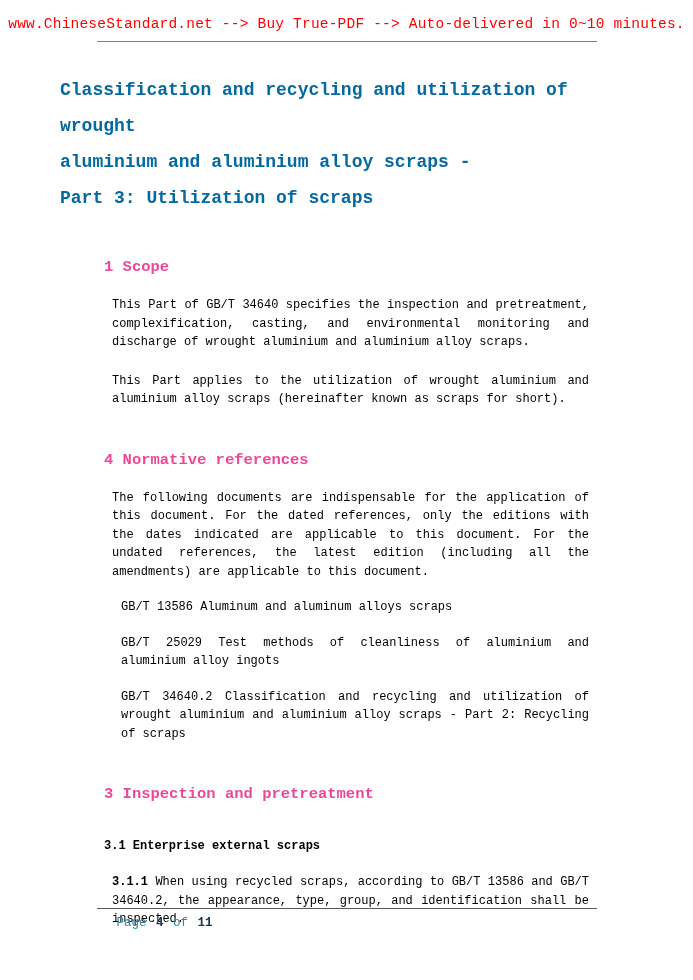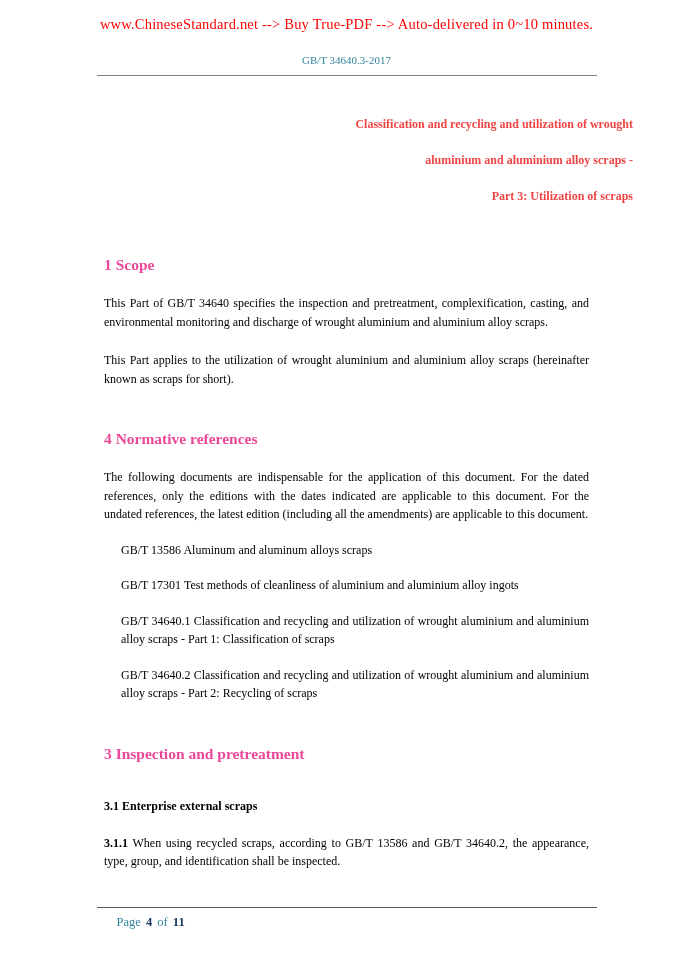--- a/index.html
+++ b/index.html
@@ -5,21 +5,21 @@
   html, body {
     margin: 0;
     padding: 0;
     background: #ffffff;
   }
   .page {
     position: relative;
     width: 693px;
     height: 980px;
     background: #ffffff;
-    font-family: Liberation Serif, serif;
+    font-family: Liberation Mono, monospace;
     color: #000000;
     overflow: hidden;
     box-sizing: border-box;
   }
   .banner {
     padding-top: 16px;
     text-align: center;
     color: #ff0000;
     font-size: 14.5px;
     letter-spacing: 0.2px;
@@ -31,40 +31,40 @@
     font-size: 11px;
   }
   .rule {
     border: none;
     border-top: 1px solid #808080;
     width: 500px;
     margin: 9px auto 0 auto;
   }
   .title {
     margin: 30px 60px 0 60px;
-    text-align: right;
-    font-size: 12px;
+    text-align: left;
+    font-size: 18px;
     font-weight: bold;
     line-height: 36px;
-    color: #ef4444;
+    color: #0369a1;
   }
   .content {
     margin: 0 104px;
   }
   h2.section {
     font-size: 15.5px;
     font-weight: bold;
     margin: 42px 0 0 0;
     color: #ec4899;
   }
   p.body {
     font-size: 12px;
     line-height: 18.5px;
     text-align: justify;
-    margin: 20px 0 0 0;
+    margin: 20px 0 0 8px;
   }
   p.ref {
     margin: 17px 0 0 17px;
   }
   h3.subsection {
     font-size: 12px;
     font-weight: bold;
     margin: 36px 0 0 0;
   }
   .clause-label {
@@ -109,21 +109,20 @@
     padding: 0 2px;
   }
 </style>
 </head>
 <body>
 
 <div class="page">
 
   <div class="banner">www.ChineseStandard.net --&gt; Buy True-PDF --&gt; Auto-delivered in 0~10 minutes.</div>
 
-  <div class="doc-number">GB/T 34640.3-2017</div>
 
   <hr class="rule">
 
   <div class="title">
     <div>Classification and recycling and utilization of wrought</div>
     <div>aluminium and aluminium alloy scraps -</div>
     <div>Part 3: Utilization of scraps</div>
   </div>
 
   <div class="content">
@@ -133,23 +132,22 @@
     <p class="body">This Part of GB/T 34640 specifies the inspection and pretreatment, complexification, casting, and environmental monitoring and discharge of wrought aluminium and aluminium alloy scraps.</p>
 
     <p class="body">This Part applies to the utilization of wrought aluminium and aluminium alloy scraps (hereinafter known as scraps for short).</p>
 
     <h2 class="section">4 Normative references</h2>
 
     <p class="body">The following documents are indispensable for the application of this document. For the dated references, only the editions with the dates indicated are applicable to this document. For the undated references, the latest edition (including all the amendments) are applicable to this document.</p>
 
     <p class="body ref">GB/T 13586 Aluminum and aluminum alloys scraps</p>
 
-    <p class="body ref">GB/T 17301 Test methods of cleanliness of aluminium and aluminium alloy ingots</p>
+    <p class="body ref">GB/T 25029 Test methods of cleanliness of aluminium and aluminium alloy ingots</p>
 
-    <p class="body ref">GB/T 34640.1 Classification and recycling and utilization of wrought aluminium and aluminium alloy scraps - Part 1: Classification of scraps</p>
 
     <p class="body ref">GB/T 34640.2 Classification and recycling and utilization of wrought aluminium and aluminium alloy scraps - Part 2: Recycling of scraps</p>
 
     <h2 class="section">3 Inspection and pretreatment</h2>
 
     <h3 class="subsection">3.1 Enterprise external scraps</h3>
 
     <p class="body">
       <span class="clause-label">3.1.1</span>
       <span>When using recycled scraps, according to GB/T 13586 and GB/T 34640.2, the appearance, type, group, and identification shall be inspected.</span>

